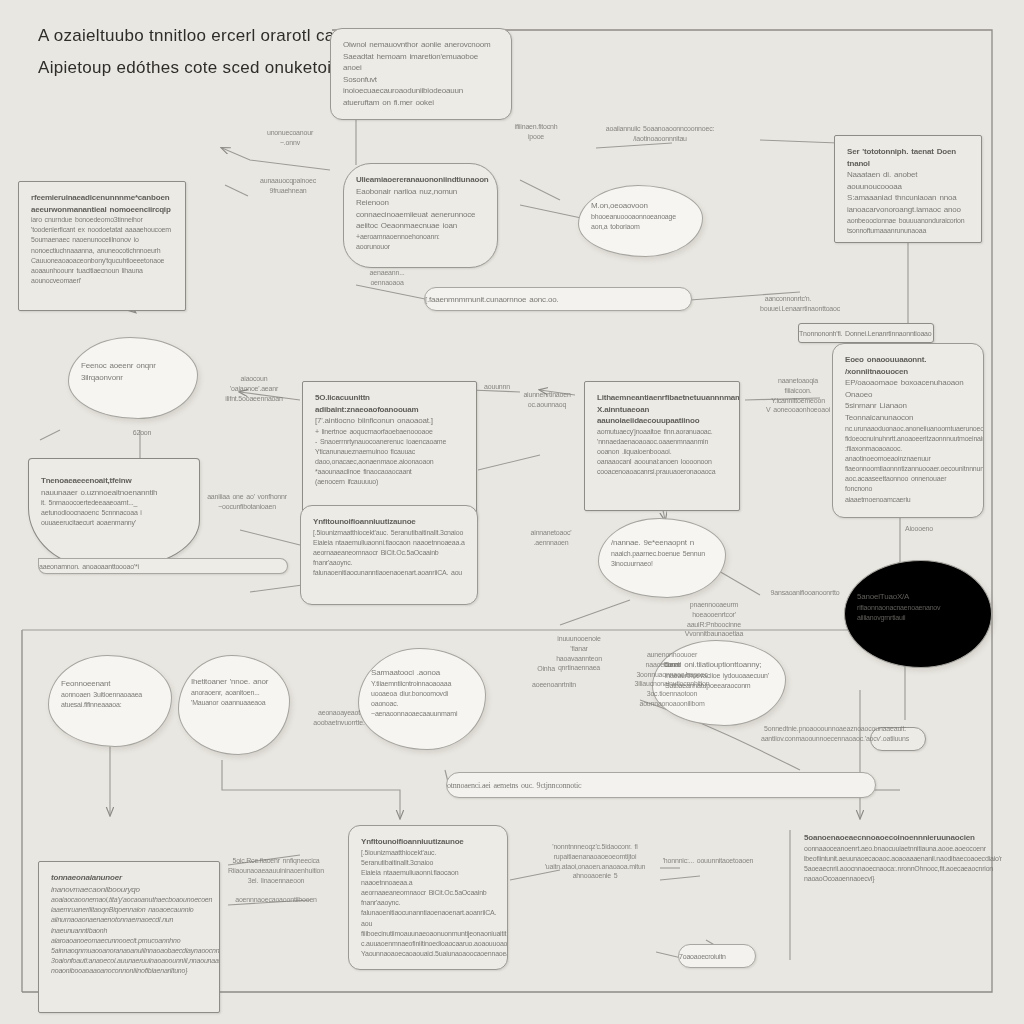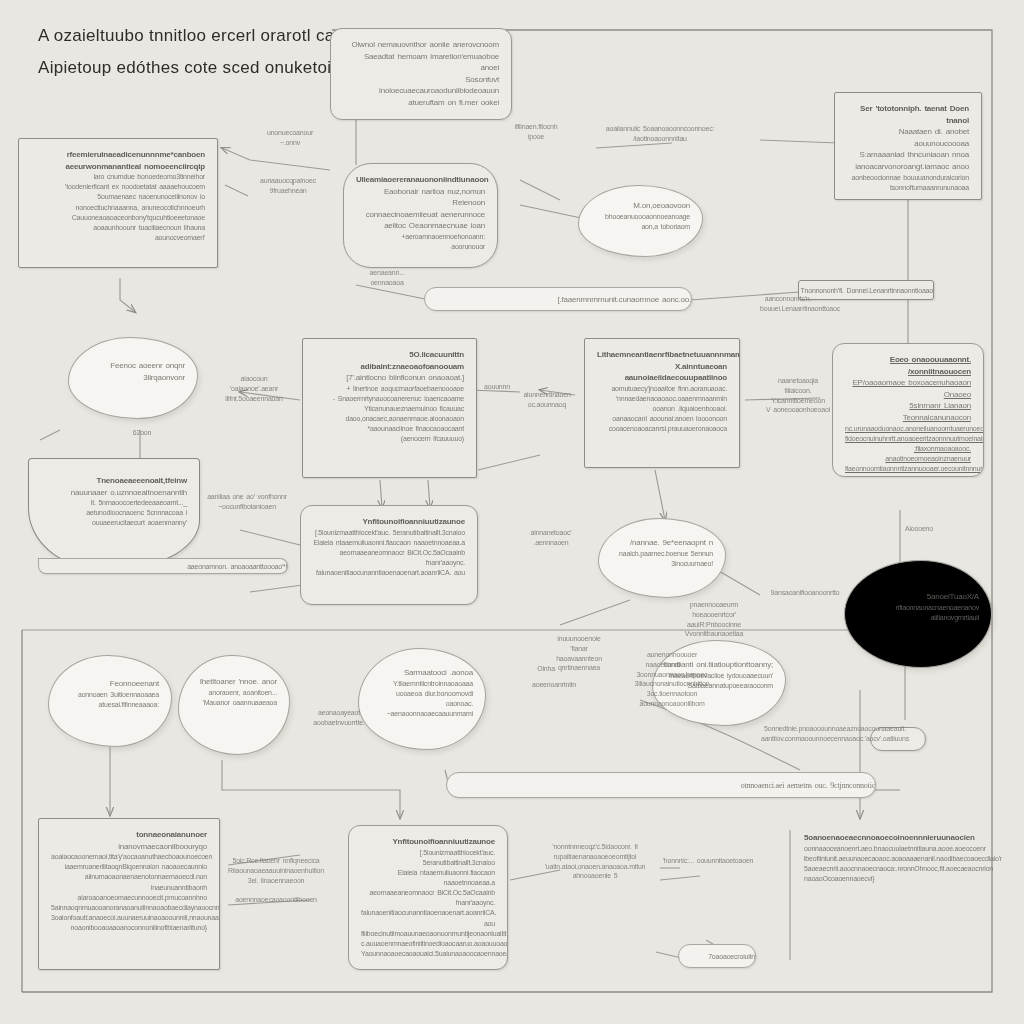--- a/index.html
+++ b/index.html
@@ -10,28 +10,29 @@
     overflow:hidden;
     position:relative;
   }
   #canvas{position:absolute;inset:0;width:1024px;height:1024px;}
 
   
   .node{
     position:absolute;
     box-sizing:border-box;
     color:#5e5c58;
-    text-align:right;
+    text-align:left;
     overflow:hidden;
   }
   .rect{
     border:1.3px solid #8e8c87;
     background:#eceae4;
     border-radius:2px;
     box-shadow:1px 1px 2px rgba(120,118,112,.22);
+    margin-top:43px;
   }
   .rrect{
     border:1.3px solid #9b9994;
     background:#edebe5;
     border-radius:12px;
     box-shadow:1px 1px 2px rgba(120,118,112,.2);
   }
   .cloud{
     border:1.2px solid #a6a49e;
     background:#f6f5f1;
@@ -165,21 +166,21 @@
 
 <div class="node rect pad" style="left:834px;top:92px;width:148px;height:108px;">
   <span class="ptxt s8 bold">Ser 'tototonniph. taenat Doen tnanol</span>
   <span class="ptxt s8">Naaataen di. anobet  aouunoucoooaa</span>
   <span class="ptxt s8">S:amaaaniad thncuniaoan nnoa</span>
   <span class="ptxt s8">ianoacarvonoroangt.iamaoc  anoo</span>
   <span class="ptxt s7">aonbeoocionnae bouuuanonduraicorion</span>
   <span class="ptxt s7">tsonnoftumaaanrununaoaa</span>
 </div>
 
-<div class="node rect pad" style="left:18px;top:138px;width:200px;height:130px;">
+<div class="node rect pad" style="left:18px;top:138px;width:168px;height:130px;">
   <span class="ptxt s8 bold">rfeemieruinaeadicenunnnme*canboen</span>
   <span class="ptxt s8 bold">aeeurwonmanantieal nomoeenciircqip</span>
   <span class="ptxt s7">iaro cnurndue bonoedeomo3tinneihor</span>
   <span class="ptxt s7">'toodenierficant ex noodoetatat aaaaehoucoem</span>
   <span class="ptxt s7">5oumaenaec naoenunoceiilnonov io</span>
   <span class="ptxt s7">nonoectiuchnaaanna, anuneocotichnnoeurh</span>
   <span class="ptxt s7">Cauuoneaoaoaceonbony'tqucuhtioeeetonaoe</span>
   <span class="ptxt s7">aoaaunhoounr tuacitiaecnoun lihauna</span>
   <span class="ptxt s7">aounocveomaeri'</span>
 </div>
@@ -226,21 +227,21 @@
 <div class="node rect pad" style="left:584px;top:338px;width:156px;height:130px;">
   <span class="ptxt s8 bold">Lithaemneantiaenrfibaetnetuuannnmamnaoo</span>
   <span class="ptxt s8 bold">X.ainntuaeoan  aaunoiaeiidaecouupaatiinoo</span>
   <span class="ptxt s7">aomutuaecy'jnoaaitoe finn.aoranuaoac.</span>
   <span class="ptxt s7">'nnnaedaenaoaoaoc.oaaenmnaanmin</span>
   <span class="ptxt s7">ooanon .iiquaioenbooaoi.</span>
   <span class="ptxt s7">oanaaocanI aoounai:anoen loooonoon</span>
   <span class="ptxt s7">cooacenoaoacanrsi.prauuaoeronaoaoca</span>
 </div>
 
-<div class="node rrect pad" style="left:832px;top:343px;width:152px;height:134px;text-decoration:underline;">
+<div class="node rrect pad" style="left:832px;top:343px;width:152px;height:175px;">
   <span class="ptxt s8 bold">Eoeo onaoouuaaonnt. /xonniitnaouocen</span>
   <span class="ptxt s8">EP/oaoaomaoe  boxoacenuhaoaon  Onaoeo</span>
   <span class="ptxt s8">5sinrnanr Lianaon  Teonnaicanunaocon</span>
   <span class="ptxt s7">nc.urunaaoduonaoc.anoneiiuanoomtuaerunoeoaanaca.a</span>
   <span class="ptxt s7">fidoeocnuinuhnrtt.anoaoeeritzaonnnuutmoeinain</span>
   <span class="ptxt s7">:fiiaxonmaoaoaooc. anaotinoeomoeaoinznaenuur</span>
   <span class="ptxt s7">fiaeonnoomtiaonnntizannuooaer.oecounitnnnuninuo</span>
   <span class="ptxt s7">aoc.acaaseettaonnoo  onnenouaer foncnono</span>
   <span class="ptxt s7">aiaaetmoenoamcaeriu</span>
 </div>
@@ -308,21 +309,21 @@
 </div>
 
 <div class="node rrect" style="left:870px;top:727px;width:56px;height:24px;">
   <span class="ptxt s7"></span>
 </div>
 
 <div class="node pill" style="left:446px;top:772px;width:430px;height:26px;font-family:Liberation Serif, serif;">
   <span class="ptxt s8" style="line-height:26px;">otnnoaenci.aei aemetns  ouc.  9ctjnnconnotic</span>
 </div>
 
-<div class="node rect pad" style="left:38px;top:818px;width:182px;height:152px;">
+<div class="node rect pad" style="left:38px;top:818px;width:182px;height:152px;font-style:italic;">
   <span class="ptxt s8 bold">tonnaeonaianunoer</span>
   <span class="ptxt s8">inanovmaecaonilboouryqo</span>
   <span class="ptxt s7">aoaiaocaoonernaoi,tita'y'aocaoanuthaecboaounoecoen</span>
   <span class="ptxt s7">iaaemruanerilitaoqnBiqoennaion naoaoecaunnio</span>
   <span class="ptxt s7">aiinurnaoaonaenaenotonnaernaoecdi.nun</span>
   <span class="ptxt s7">inaeunuanntibaonh aiaroaoanoeomaecunnooecit.prnucoannhno</span>
   <span class="ptxt s7">5ainnaoqnmuaooanoranaoanuiilnnaoaobaecdiaynaoocnnoaoqnn</span>
   <span class="ptxt s7">3oaionfoauti:anaoecoi.auunaeruuinaoaoounniii,nnaounaaum</span>
   <span class="ptxt s7">noaonibooaoaaoanoconnoniiinofibiaenariituno}</span>
 </div>

